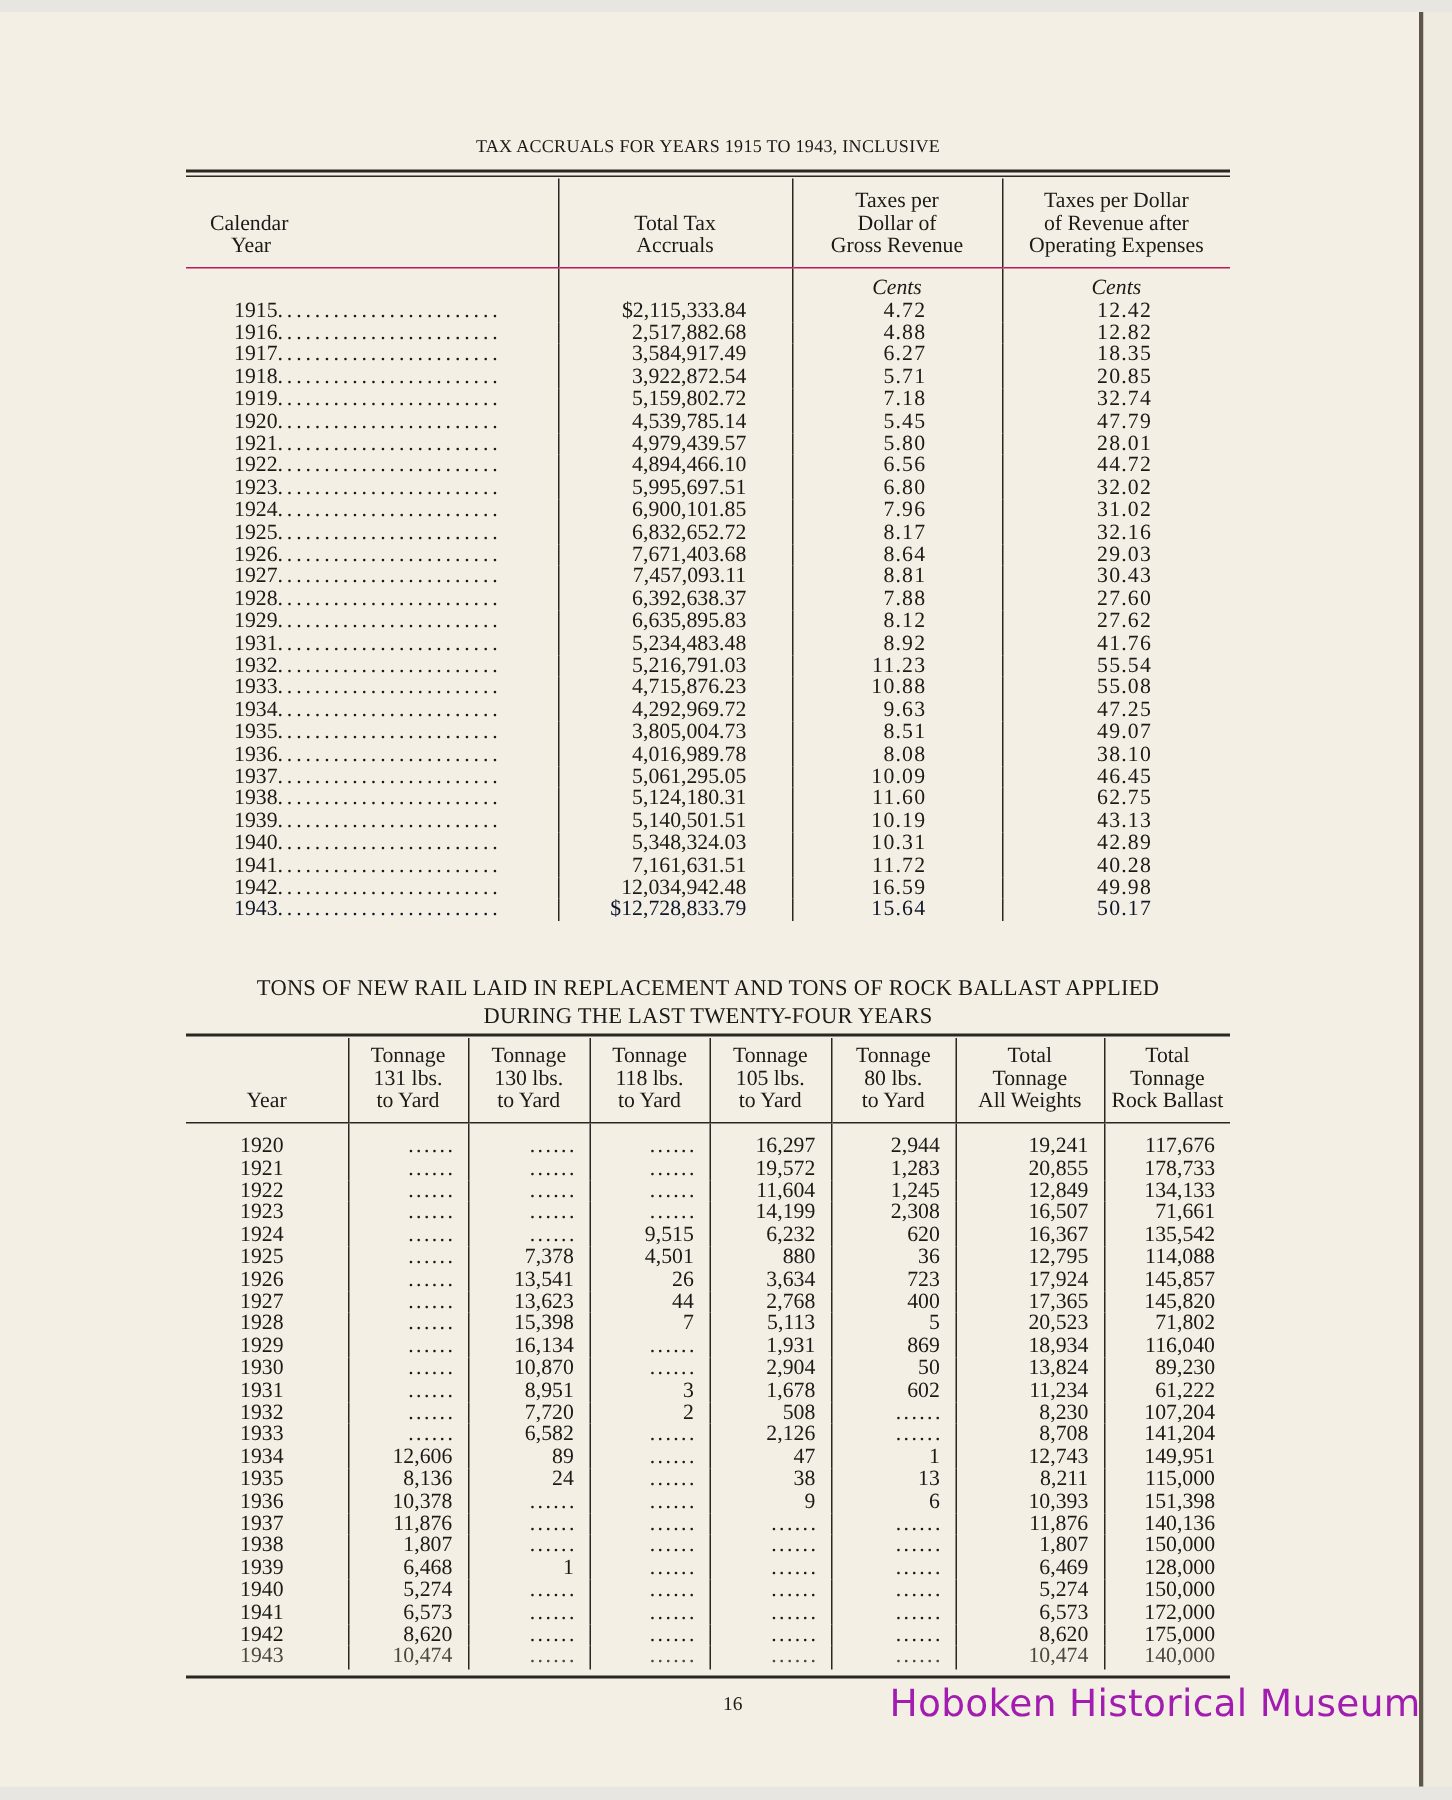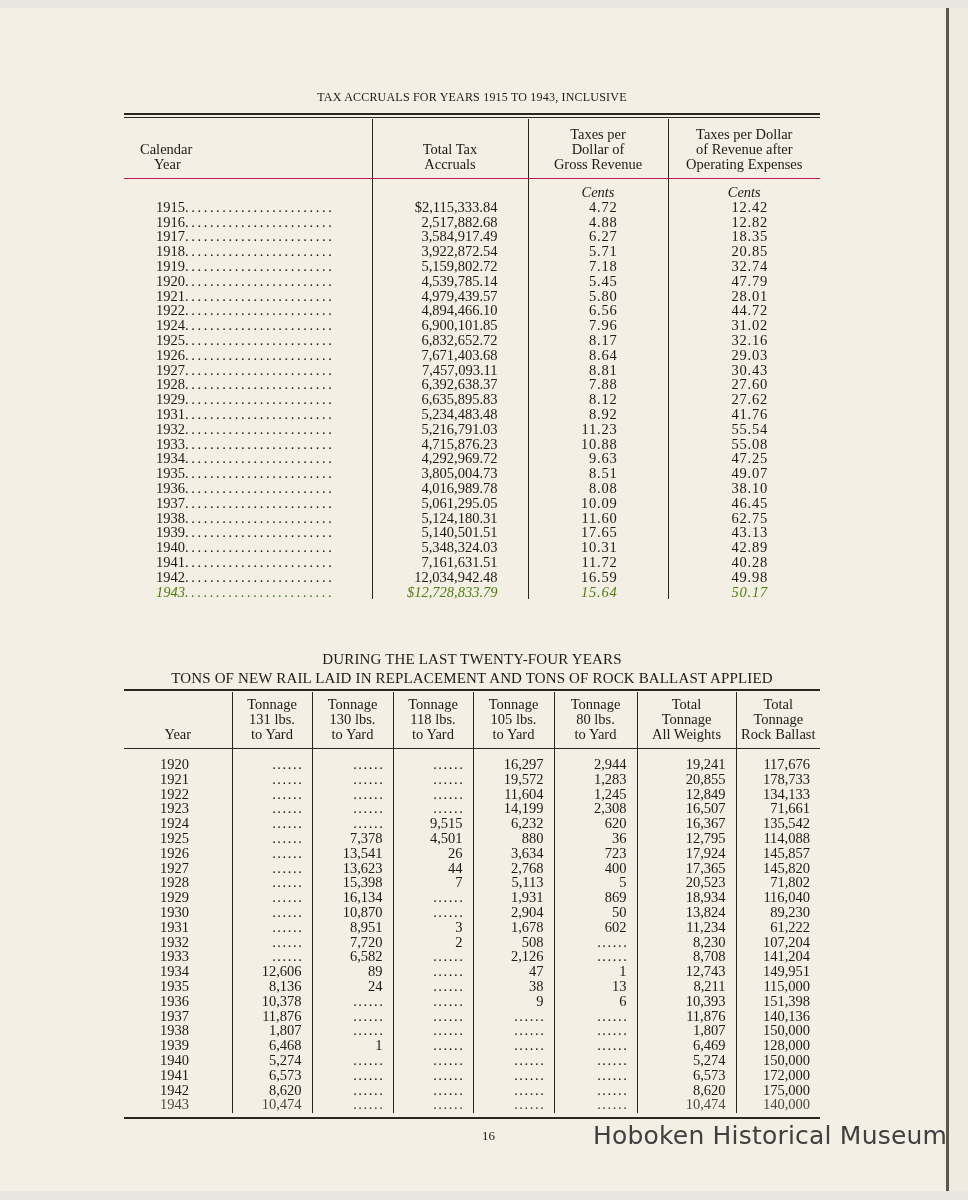--- a/index.html
+++ b/index.html
@@ -40,21 +40,21 @@
   #t1 th { border-bottom: 1px solid #be185d; height: 53px; }
   #t1 th.year-h { text-align: left; padding-left: 16px; margin-top: 20px; }
   #t1 th.cen { text-align: center; }
   #t1 .vl { border-left: 1px solid #2a2722; }
   #t1 td.yr { padding-left: 32px; overflow: hidden; }
   #t1 td.yr .dots { letter-spacing: 2.6px; }
   #t1 td.amt { text-align: right; padding-right: 30px; }
   #t1 td.cts { text-align: right; padding-right: 50px; letter-spacing: 0.8px; }
   #t1 td.cts2 { text-align: right; padding-right: 52px; letter-spacing: 0.8px; }
   #t1 tr.units td { padding-top: 6px; text-align: center; padding-right: 0; letter-spacing: 0; font-style: italic; }
-  #t1 tr.last td { color: #4d7c0f; font-style: italic; }
+  #t1 tr.last td { color: #0f172a; }
 
   .title2 {
     position: absolute; left: 118px; top: 650px; width: 708px;
     text-align: center; font-size: 15px; line-height: 19px; letter-spacing: 0.15px;
   }
   
   #t2 { top: 692px; }
   #t2 col.y { width: 108px; } #t2 col.a { width: 80px; } #t2 col.b { width: 81px; }
   #t2 col.c { width: 80px; } #t2 col.d { width: 81px; } #t2 col.e { width: 83px; }
   #t2 col.f { width: 99px; } #t2 col.g { width: 84px; }
@@ -62,21 +62,21 @@
   #t2 th:first-child { border-left: none; }
   #t2 td { text-align: right; padding-right: 10px; border-left: 1px solid #2a2722; }
   #t2 td:first-child { border-left: none; text-align: left; padding-left: 36px; }
   #t2 tr.first td { padding-top: 8px; }
   #t2 td.dot { letter-spacing: 1.6px; padding-right: 8px; }
   #t2 tr.last td { color: #4a4740; padding-bottom: 1px; }
 
   .page-num { position: absolute; left: 466px; top: 1128px; font-size: 13px; margin-left: 16px; }
   .watermark {
     position: absolute; left: 593px; top: 1121px;
-    font-family: "DejaVu Sans", sans-serif; font-size: 25px; color: #404040; letter-spacing: 0.2px;
+    font-family: "DejaVu Sans", sans-serif; font-size: 25px; color: #a21caf; letter-spacing: 0.2px;
   }
 </style>
 </head>
 <body>
 
 <div class="page"></div>
 <div class="page-edge"></div>
 <div class="page-right"></div>
 
 <div class="title1">TAX ACCRUALS FOR YEARS 1915 TO 1943, INCLUSIVE</div>
@@ -146,20 +146,26 @@
         <td class="cts vl">5.80</td>
         <td class="cts2 vl">28.01</td>
       </tr>
       <tr>
         <td class="yr"><span>1922</span><span class="dots">........................</span></td>
         <td class="amt vl">4,894,466.10</td>
         <td class="cts vl">6.56</td>
         <td class="cts2 vl">44.72</td>
       </tr>
       <tr>
+        <td class="yr"><span>1923</span><span class="dots">........................</span></td>
+        <td class="amt vl">5,995,697.51</td>
+        <td class="cts vl">6.80</td>
+        <td class="cts2 vl">32.02</td>
+      </tr>
+      <tr>
         <td class="yr"><span>1924</span><span class="dots">........................</span></td>
         <td class="amt vl">6,900,101.85</td>
         <td class="cts vl">7.96</td>
         <td class="cts2 vl">31.02</td>
       </tr>
       <tr>
         <td class="yr"><span>1925</span><span class="dots">........................</span></td>
         <td class="amt vl">6,832,652.72</td>
         <td class="cts vl">8.17</td>
         <td class="cts2 vl">32.16</td>
@@ -232,21 +238,21 @@
       </tr>
       <tr>
         <td class="yr"><span>1938</span><span class="dots">........................</span></td>
         <td class="amt vl">5,124,180.31</td>
         <td class="cts vl">11.60</td>
         <td class="cts2 vl">62.75</td>
       </tr>
       <tr>
         <td class="yr"><span>1939</span><span class="dots">........................</span></td>
         <td class="amt vl">5,140,501.51</td>
-        <td class="cts vl">17.65</td>
+        <td class="cts vl">10.19</td>
         <td class="cts2 vl">43.13</td>
       </tr>
       <tr>
         <td class="yr"><span>1940</span><span class="dots">........................</span></td>
         <td class="amt vl">5,348,324.03</td>
         <td class="cts vl">10.31</td>
         <td class="cts2 vl">42.89</td>
       </tr>
       <tr>
         <td class="yr"><span>1941</span><span class="dots">........................</span></td>
@@ -263,22 +269,22 @@
       <tr class="last">
         <td class="yr"><span>1943</span><span class="dots">........................</span></td>
         <td class="amt vl">$12,728,833.79</td>
         <td class="cts vl">15.64</td>
         <td class="cts2 vl">50.17</td>
       </tr>
     </tbody>
 </table>
 
 <div class="title2">
+  <div>TONS OF NEW RAIL LAID IN REPLACEMENT AND TONS OF ROCK BALLAST APPLIED</div>
   <div>DURING THE LAST TWENTY-FOUR YEARS</div>
-  <div>TONS OF NEW RAIL LAID IN REPLACEMENT AND TONS OF ROCK BALLAST APPLIED</div>
 </div>
 <div class="rule" style="top:689px"></div>
 
 <table id="t2">
   <colgroup>
       <col class="y">
       <col class="a">
       <col class="b">
       <col class="c">
       <col class="d">

